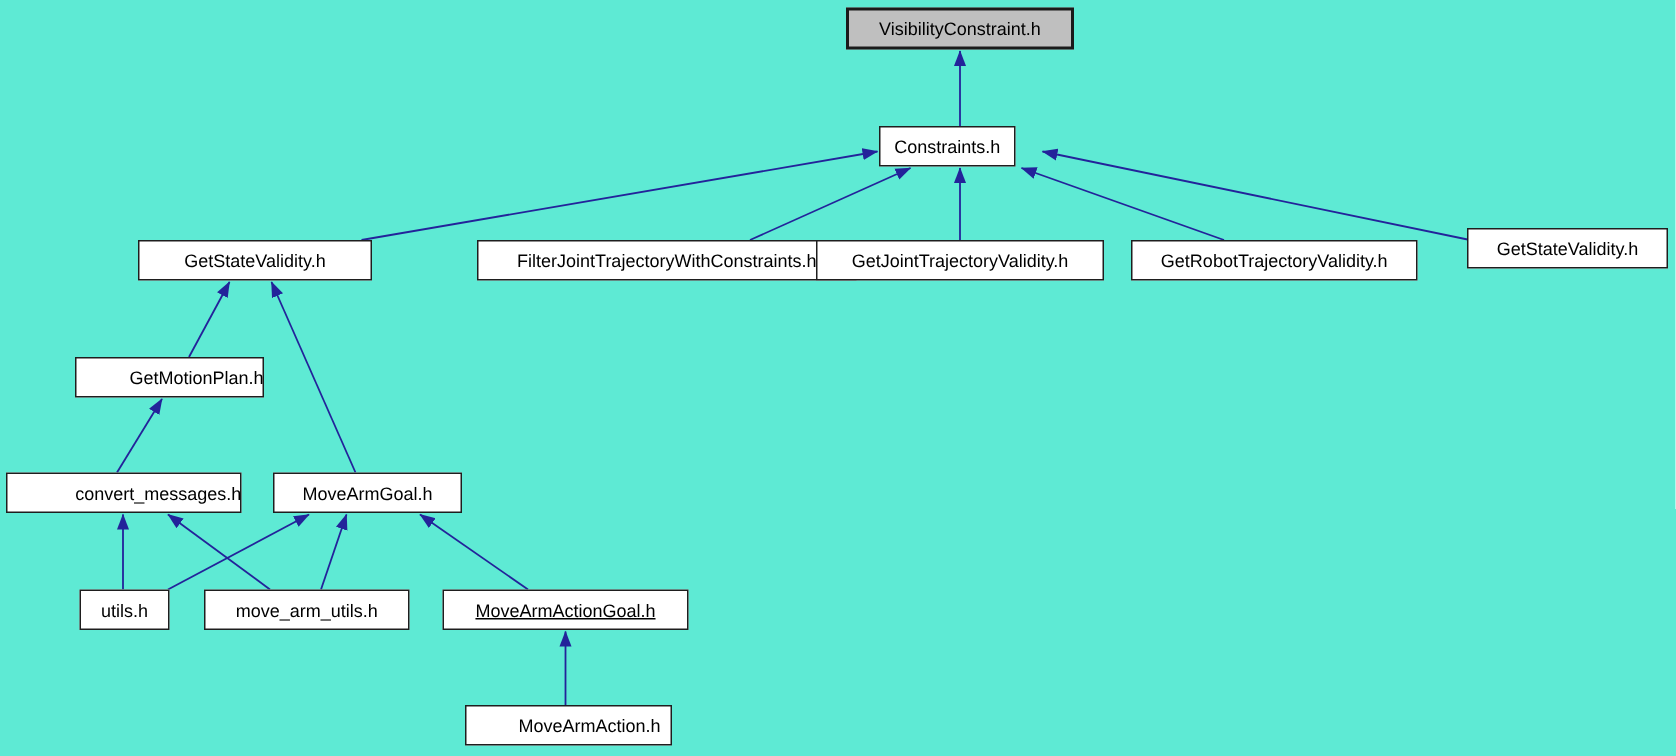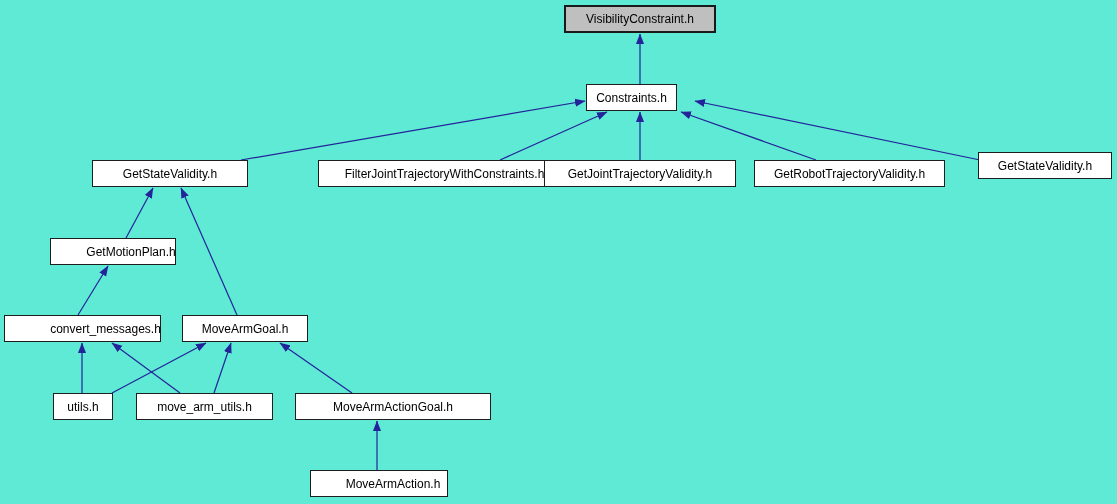--- a/index.html
+++ b/index.html
@@ -77,16 +77,16 @@
       <div class="node" style="left: 92px; top: 160px; width: 156px; height: 27px;">GetStateValidity.h</div>
       <div class="node" style="left: 270px; top: 160px; width: 253px; height: 27px; margin-left: 48px;">FilterJointTrajectoryWithConstraints.h</div>
       <div class="node" style="left: 544px; top: 160px; width: 192px; height: 27px;">GetJointTrajectoryValidity.h</div>
       <div class="node" style="left: 754px; top: 160px; width: 191px; height: 27px;">GetRobotTrajectoryValidity.h</div>
       <div class="node" style="left: 978px; top: 152px; width: 134px; height: 27px;">GetStateValidity.h</div>
       <div class="node" style="left: 50px; top: 238px; width: 126px; height: 27px; padding-left: 36px;">GetMotionPlan.h</div>
       <div class="node" style="left: 4px; top: 315px; width: 157px; height: 27px; padding-left: 46px;">convert_messages.h</div>
       <div class="node" style="left: 182px; top: 315px; width: 126px; height: 27px;">MoveArmGoal.h</div>
       <div class="node" style="left: 53px; top: 393px; width: 60px; height: 27px;">utils.h</div>
       <div class="node" style="left: 136px; top: 393px; width: 137px; height: 27px;">move_arm_utils.h</div>
-      <div class="node" style="left: 295px; top: 393px; width: 196px; height: 27px;">MoveArmActionGoal.h</div>
+      <div class="node" style="left: 295px; top: 393px; width: 164px; height: 27px; text-decoration: underline;">MoveArmActionGoal.h</div>
       <div class="node" style="left: 310px; top: 470px; width: 138px; height: 27px; padding-left: 28px;">MoveArmAction.h</div>
     </div>
 </div>
 
 </body></html>

